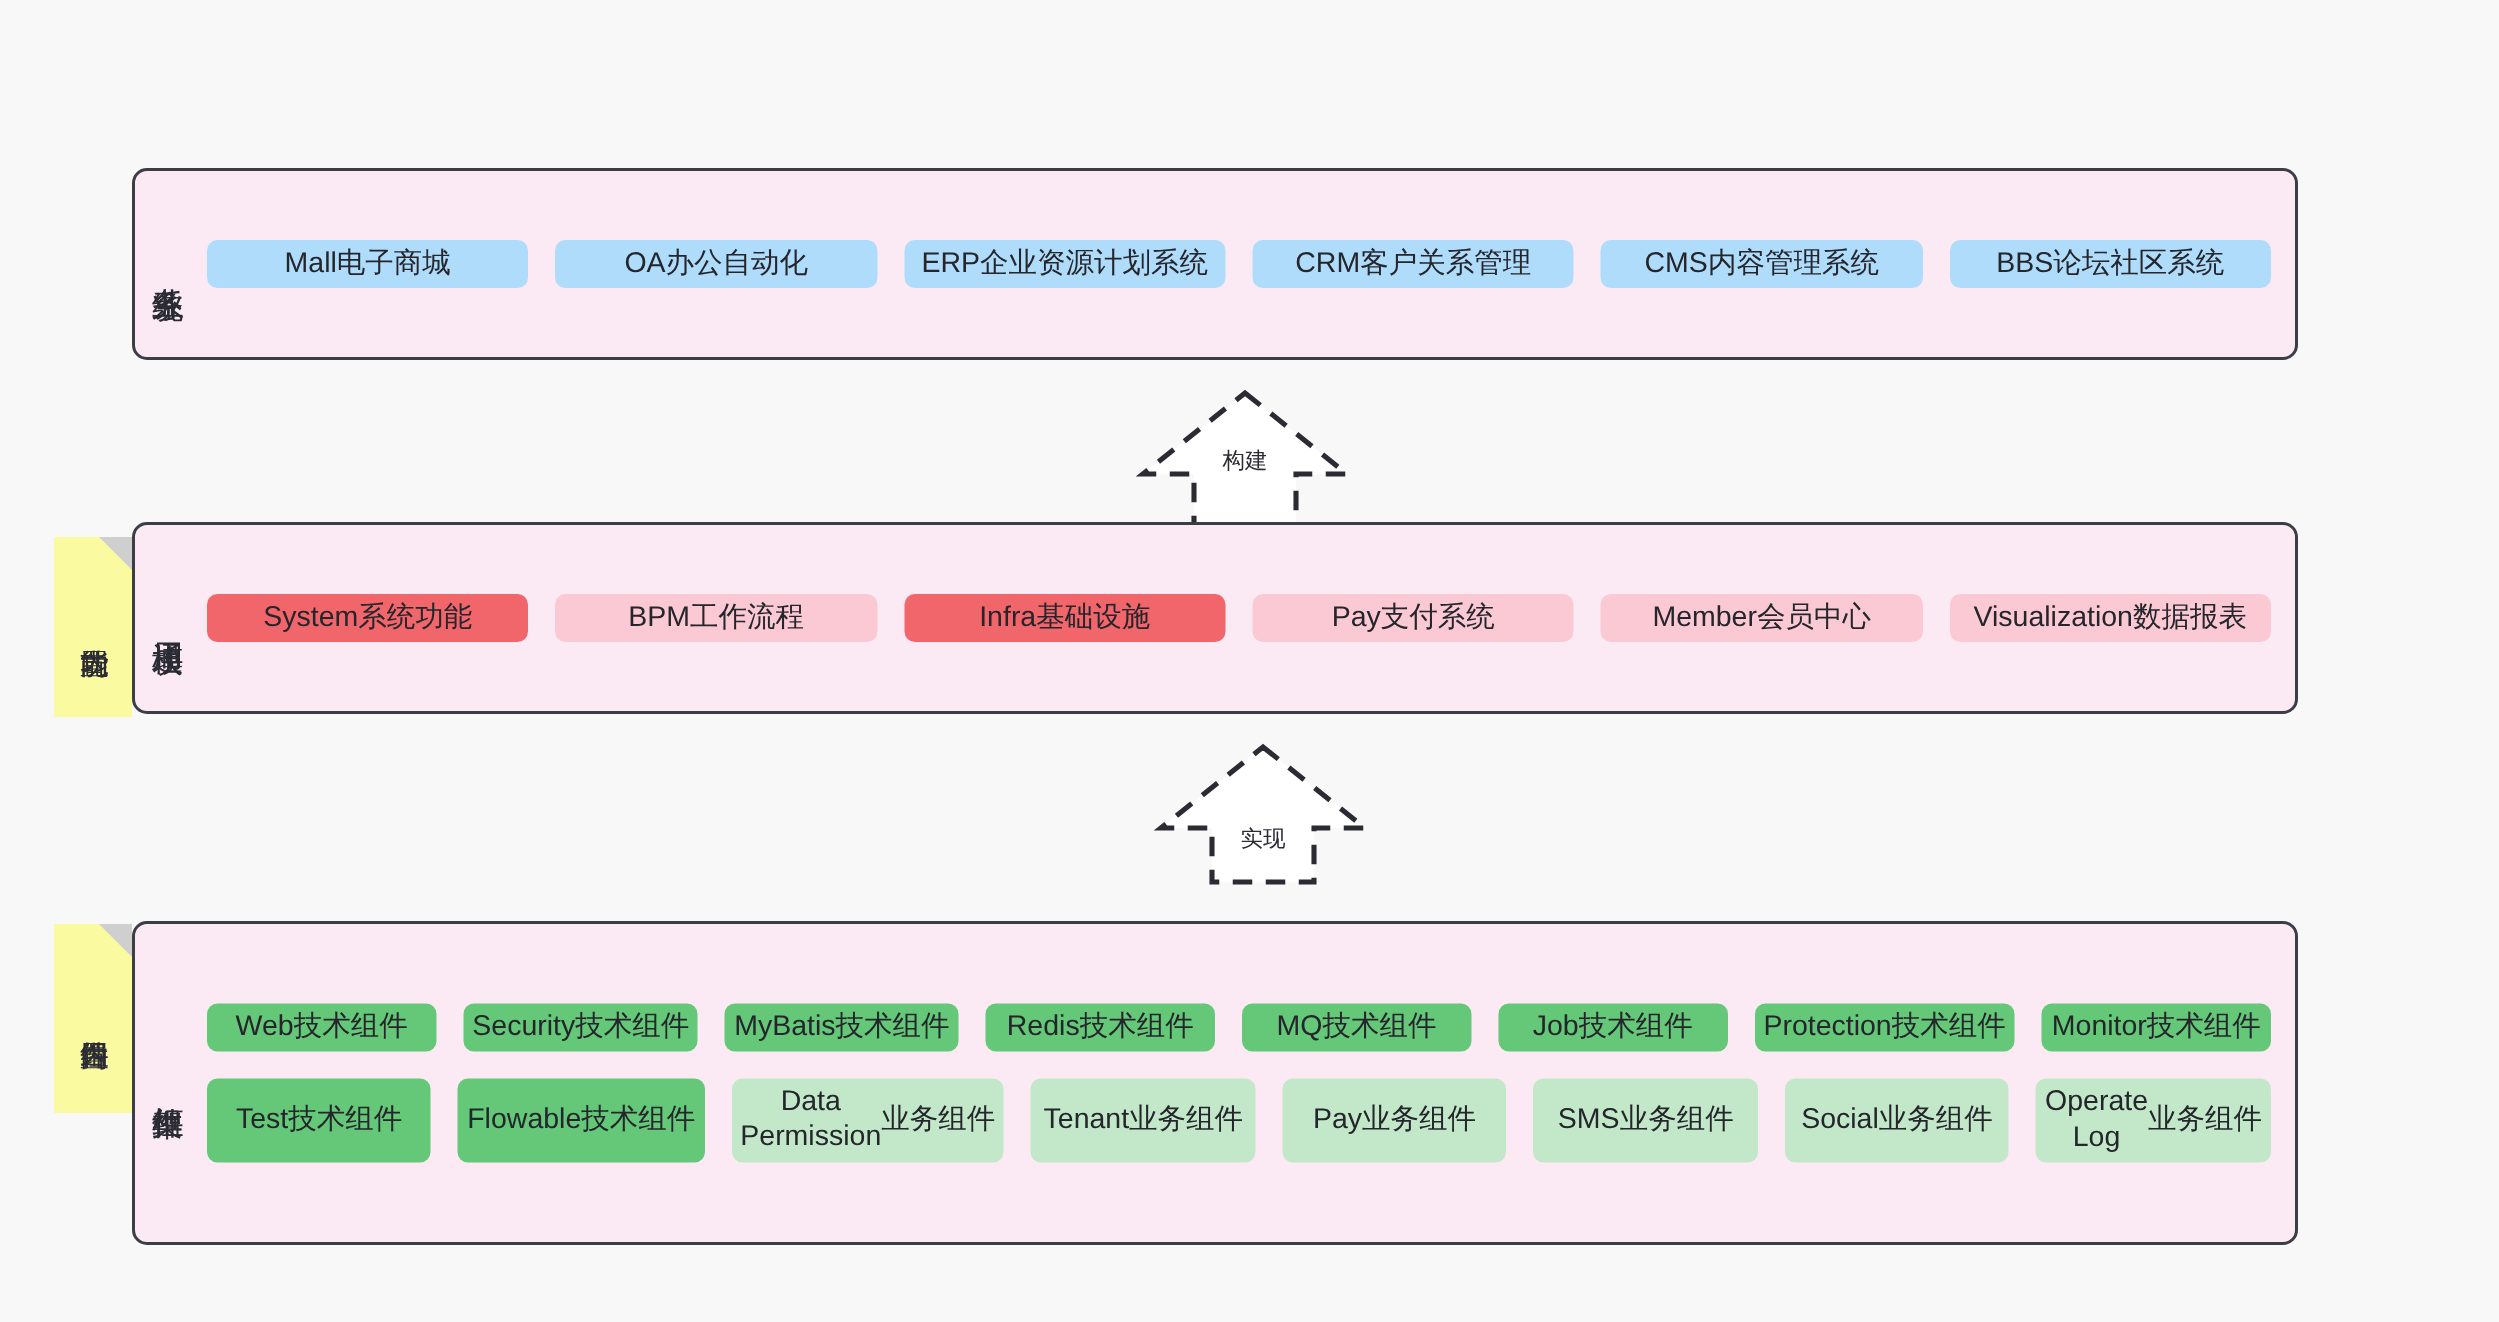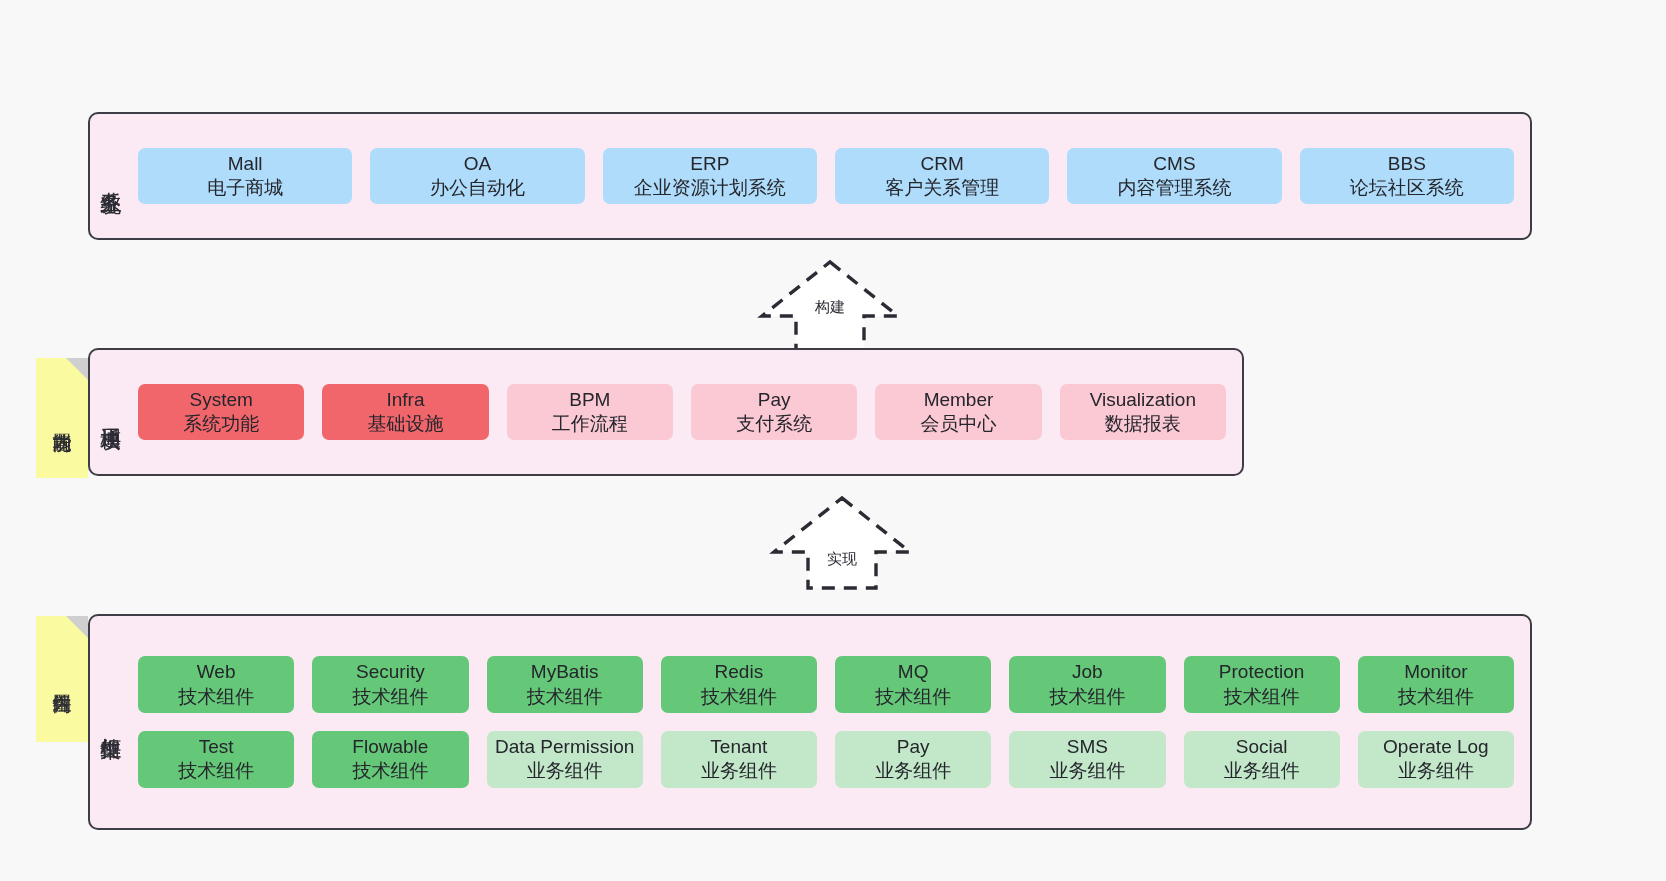--- a/index.html
+++ b/index.html
@@ -52,21 +52,21 @@
   .row {
     display: flex;
     gap: 18px;
   }
   .row > .card { flex: 1 1 0; }
 
   
   .card {
     border-radius: 7px;
     display: flex;
-    flex-direction: column;
+    flex-direction: row;
     align-items: center;
     justify-content: center;
     text-align: center;
     color: #25252c;
     font-size: 19px;
     line-height: 1.28;
     padding: 4px 6px;
     user-select: none;
   }
   .card .en { white-space: normal; }
@@ -159,35 +159,35 @@
       <path d="M 70 4 L 138 58 L 104 58 L 104 94 L 36 94 L 36 58 L 2 58 Z" fill="#ffffff" stroke="#2b2b33" stroke-width="3.4" stroke-dasharray="13 9" stroke-linejoin="miter"></path>
     </svg>
     <div class="atext" style="top:40px;">构建</div>
   </div>
 
   <div class="note" style="left:36px; top:358px; height:120px;">
     <span class="fold"></span>
     <span>内置功能</span>
   </div>
 
-  <div class="layer" id="layer-module" style="left:88px; top:348px; width:1156px; height:128px;">
+  <div class="layer" id="layer-module" style="left:88px; top:348px; width:1444px; height:128px;">
     <div class="layer-label">通用模块</div>
     <div class="layer-body">
       <div class="row">
         <div class="card c-red">
           <span class="en">System</span>
           <span class="cn">系统功能</span>
         </div>
+        <div class="card c-pink">
+          <span class="en">BPM</span>
+          <span class="cn">工作流程</span>
+        </div>
         <div class="card c-red">
           <span class="en">Infra</span>
           <span class="cn">基础设施</span>
-        </div>
-        <div class="card c-pink">
-          <span class="en">BPM</span>
-          <span class="cn">工作流程</span>
         </div>
         <div class="card c-pink">
           <span class="en">Pay</span>
           <span class="cn">支付系统</span>
         </div>
         <div class="card c-pink">
           <span class="en">Member</span>
           <span class="cn">会员中心</span>
         </div>
         <div class="card c-pink">

